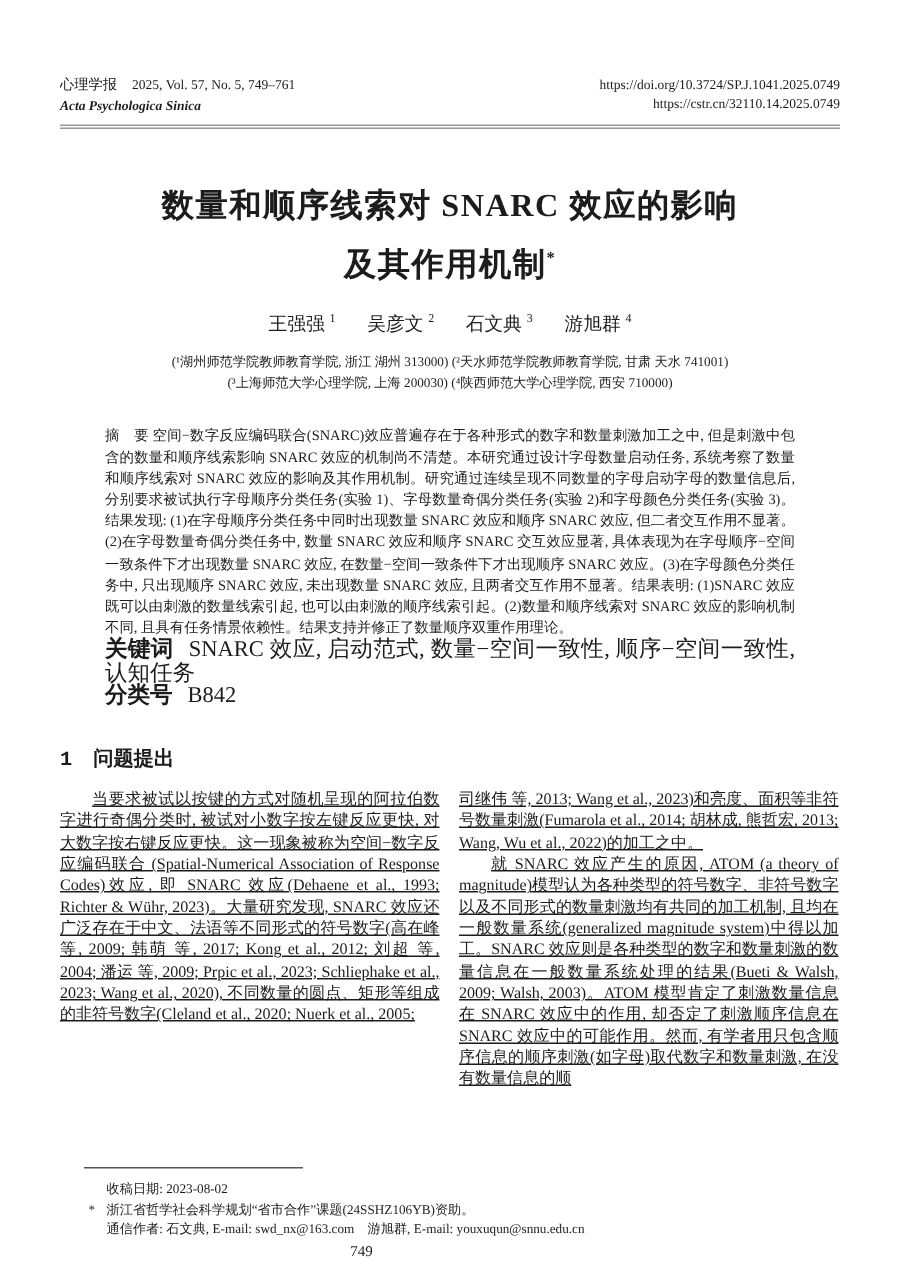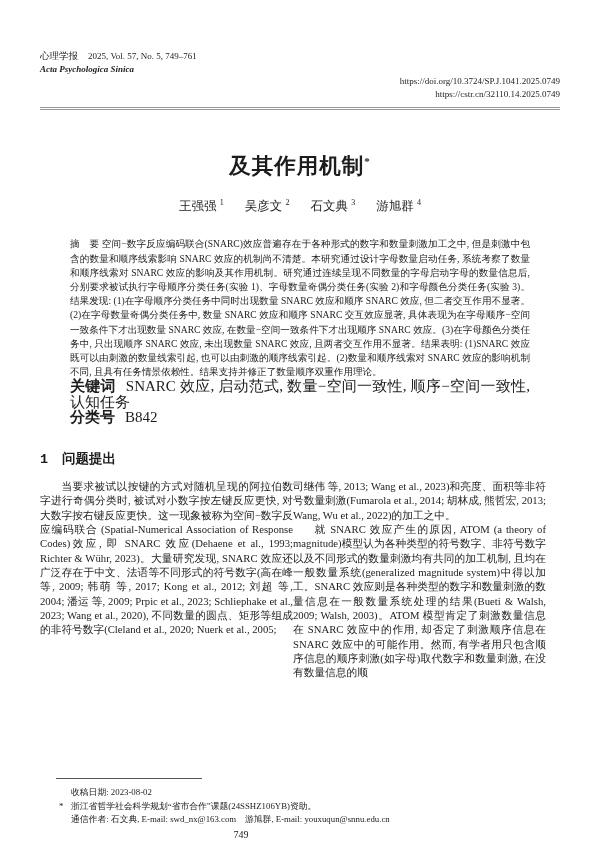--- a/index.html
+++ b/index.html
@@ -7,21 +7,21 @@
   body {
     width: 600px; height: 851px;
     font-family: "Liberation Serif", "DejaVu Serif", serif;
     color: #1c1c1c;
     position: relative;
     overflow: hidden;
   }
   .page { width: 600px; height: 851px; padding: 0 40px; position: relative; }
 
   
-  .jheader { margin-top: 50px; display: flex; justify-content: space-between; font-size: 9px; line-height: 12.5px; flex-direction: column; }
+  .jheader { margin-top: 50px; display: flex; justify-content: space-between; font-size: 9px; line-height: 12.5px; }
   .jheader .left .cn { font-size: 9.5px; }
   .jheader .left .issue { margin-left: 10px; }
   .jheader .left .en { font-weight: bold; font-style: italic; }
   .jheader .right { text-align: right; }
   .double-rule { margin-top: 7px; height: 3px; border-top: 1px solid #9a9a9a; border-bottom: 1px solid #9a9a9a; }
 
   
   .title { margin-top: 34px; text-align: center; font-weight: bold; font-size: 21.5px; line-height: 35px; letter-spacing: 1px; }
   .title sup { font-size: 11px; }
 
@@ -35,21 +35,21 @@
   .abstract-block { margin: 22px 30px 0 30px; font-size: 9.6px; line-height: 14.2px; text-align: justify; }
   .abstract-block .label { font-weight: normal; }
   .kv-line { margin: 0 30px; font-size: 15px; line-height: 15.5px; text-align: justify; }
   .kv-line .label { font-weight: bold; margin-right: 10px; }
 
   
   .section-heading { margin-top: 24px; font-weight: bold; font-size: 13.5px; font-family: Liberation Mono, monospace; }
   .section-heading .num { margin-right: 14px; }
 
   
-  .columns { margin-top: 11px; display: flex; gap: 0; font-size: 10.7px; line-height: 14.35px; text-align: justify; }
+  .columns { margin-top: 11px; display: flex; gap: 13px; font-size: 10.7px; line-height: 14.35px; text-align: justify; text-decoration: underline; }
   .col { width: 253px; }
   .para-indent { text-indent: 2em; }
 
   
   .footnote { position: absolute; top: 728px; left: 56px; right: 40px; font-size: 8.8px; line-height: 13.5px; }
   .footnote-rule { width: 146px; border-top: 1px solid #555; margin-bottom: 7px; }
   .footnote .indent { padding-left: 15px; }
   .footnote .fund { display: flex; }
   .footnote .fund .mark { width: 15px; padding-left: 3px; }
   .page-number { position: absolute; top: 779px; left: 0; width: 482px; text-align: center; font-size: 10px; }
@@ -68,30 +68,35 @@
     </div>
     <div class="right">
       <div>https://doi.org/10.3724/SP.J.1041.2025.0749</div>
       <div>https://cstr.cn/32110.14.2025.0749</div>
     </div>
   </div>
 
   <div class="double-rule"></div>
 
   <div class="title">
+    <div>数量和顺序线索对 SNARC 效应的影响</div>
     <div><span>及其作用机制</span><sup>*</sup></div>
   </div>
 
   <div class="authors">
     <span class="author"><span>王强强</span> <sup>1</sup></span>
     <span class="author"><span>吴彦文</span> <sup>2</sup></span>
     <span class="author"><span>石文典</span> <sup>3</sup></span>
     <span class="author"><span>游旭群</span> <sup>4</sup></span>
   </div>
 
+  <div class="affiliations">
+    <div>(¹湖州师范学院教师教育学院, 浙江 湖州 313000) (²天水师范学院教师教育学院, 甘肃 天水 741001)</div>
+    <div>(³上海师范大学心理学院, 上海 200030) (⁴陕西师范大学心理学院, 西安 710000)</div>
+  </div>
 
   <div class="abstract-block">
     <span class="label">摘　要</span>
     <span>空间−数字反应编码联合(SNARC)效应普遍存在于各种形式的数字和数量刺激加工之中, 但是刺激中包含的数量和顺序线索影响 SNARC 效应的机制尚不清楚。本研究通过设计字母数量启动任务, 系统考察了数量和顺序线索对 SNARC 效应的影响及其作用机制。研究通过连续呈现不同数量的字母启动字母的数量信息后, 分别要求被试执行字母顺序分类任务(实验 1)、字母数量奇偶分类任务(实验 2)和字母颜色分类任务(实验 3)。结果发现: (1)在字母顺序分类任务中同时出现数量 SNARC 效应和顺序 SNARC 效应, 但二者交互作用不显著。(2)在字母数量奇偶分类任务中, 数量 SNARC 效应和顺序 SNARC 交互效应显著, 具体表现为在字母顺序−空间一致条件下才出现数量 SNARC 效应, 在数量−空间一致条件下才出现顺序 SNARC 效应。(3)在字母颜色分类任务中, 只出现顺序 SNARC 效应, 未出现数量 SNARC 效应, 且两者交互作用不显著。结果表明: (1)SNARC 效应既可以由刺激的数量线索引起, 也可以由刺激的顺序线索引起。(2)数量和顺序线索对 SNARC 效应的影响机制不同, 且具有任务情景依赖性。结果支持并修正了数量顺序双重作用理论。</span>
   </div>
 
   <div class="kv-line">
     <span class="label">关键词</span><span>SNARC 效应, 启动范式, 数量−空间一致性, 顺序−空间一致性, 认知任务</span>
   </div>
 

